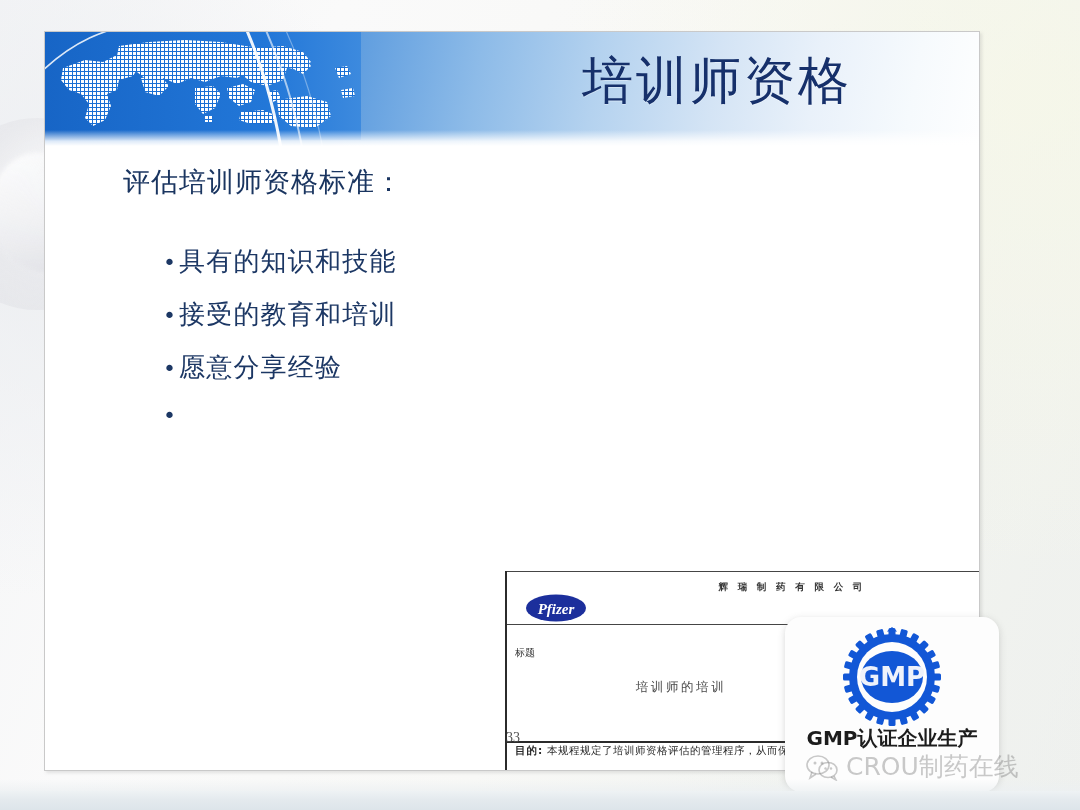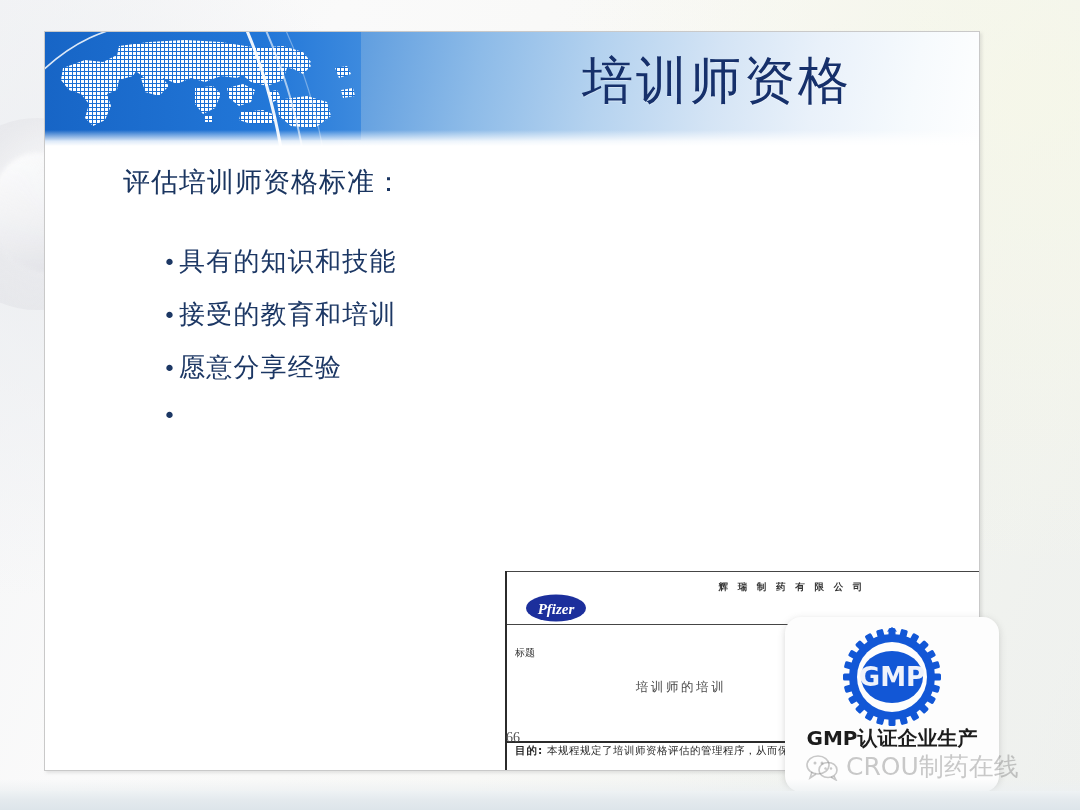--- a/index.html
+++ b/index.html
@@ -524,21 +524,21 @@
           <div id="doc-purpose-box">
             <div id="doc-purpose">
               <b>目的:</b>
               <span>本规程规定了培训师资格评估的管理程序，从而保证培训工作的有效执行。</span>
             </div>
           </div>
 
         </div>
       </div>
 
-      <div id="slide-number">66</div>
+      <div id="slide-number">33</div>
     </div>
   </div>
 
   <div id="gmp-card">
     <div id="gmp-badge">
       <svg width="104" height="104" viewBox="0 0 104 104" xmlns="http://www.w3.org/2000/svg">
         <g transform="translate(52,52)">
           <g id="sunburst" fill="#1257d6">
             <path d="M0,-50 L5.2,-45.5 L-5.2,-45.5 Z"></path>
           </g>

